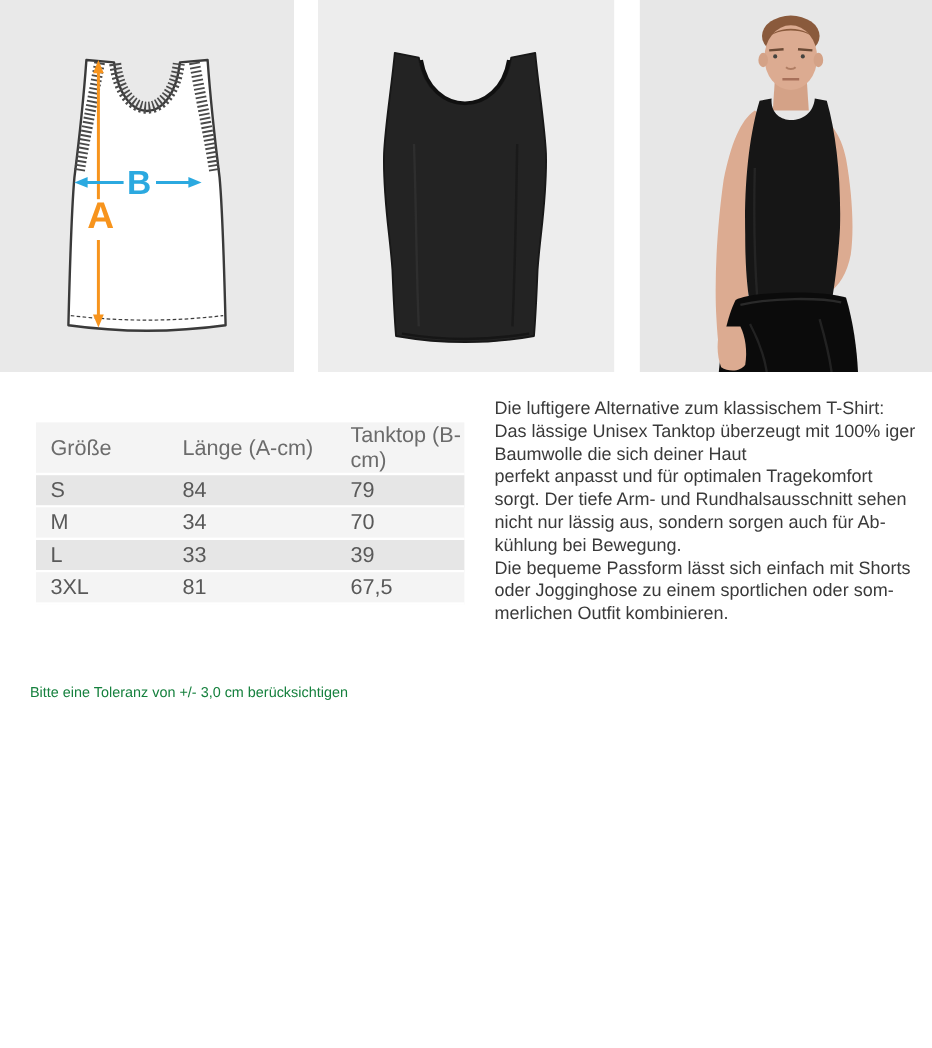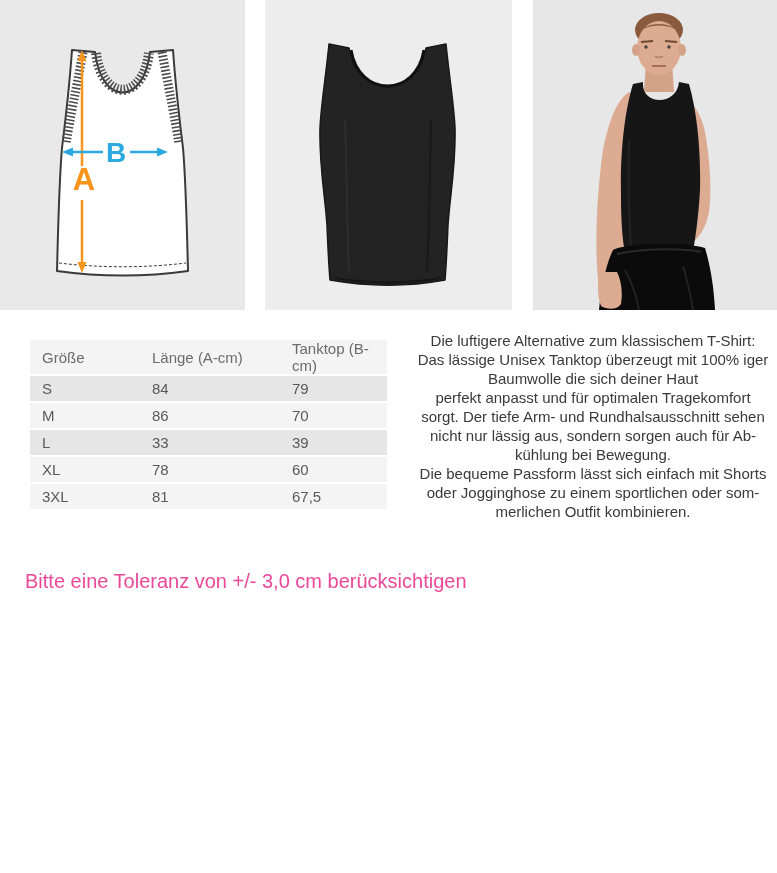--- a/index.html
+++ b/index.html
@@ -9,44 +9,44 @@
   }
   
   .gallery{position:absolute;top:0;left:0;width:777px;height:310px;display:flex;}
   .tile{margin:0;padding:0;height:310px;display:block;}
   .tile svg{display:block;}
   .tile-sketch{width:245px;margin-right:20px;}
   .tile-product{width:247px;margin-right:21px;}
   .tile-model{width:244px;}
   
   .size-table{
-    position:absolute;left:30px;top:340px;width:357px;
+    position:absolute;left:30px;top:352px;width:357px;
     border-collapse:separate;border-spacing:0;
-    font-size:15px;
+    font-size:18px;
   }
   .size-table th,.size-table td{
     height:25px;padding:0 0 0 12px;text-align:left;vertical-align:middle;
     border-bottom:2px solid #ffffff;font-weight:400;
   }
   .size-table th{background:#f4f4f4;color:#6b6b6b;}
   .size-table td{color:#595959;}
   .size-table col.c1{width:110px;}
   .size-table col.c2{width:140px;}
   .size-table col.c3{width:107px;}
   .size-table tr.odd td{background:#e6e6e6;}
   .size-table tr.even td{background:#f4f4f4;}
   
   .description{
     position:absolute;left:412px;top:331px;width:362px;
-    font-size:15px;line-height:19px;color:#3a3a3a;white-space:pre-line;text-align:center;
+    font-size:15px;line-height:19px;color:#3a3a3a;white-space:pre-line;
   }
   
   .tolerance{
     position:absolute;left:25px;top:570px;
-    font-size:20px;color:#ec4899;
+    font-size:12px;color:#15803d;
   }
 </style>
 </head>
 <body>
 
 <div class="gallery">
 
   <figure class="tile tile-sketch">
     <svg width="245" height="310" viewBox="0 0 245 310">
       <rect x="0" y="0" width="245" height="310" fill="#e9e9e9"></rect>
@@ -151,32 +151,27 @@
     </tr>
   </thead>
   <tbody>
     <tr class="odd">
       <td>S</td>
       <td>84</td>
       <td>79</td>
     </tr>
     <tr class="even">
       <td>M</td>
-      <td>86</td>
+      <td>34</td>
       <td>70</td>
     </tr>
     <tr class="odd">
       <td>L</td>
       <td>33</td>
       <td>39</td>
-    </tr>
-    <tr class="even">
-      <td>XL</td>
-      <td>78</td>
-      <td>60</td>
     </tr>
     <tr class="even">
       <td>3XL</td>
       <td>81</td>
       <td>67,5</td>
     </tr>
   </tbody>
 </table>
 
 <div class="description">Die luftigere Alternative zum klassischem T-Shirt:

